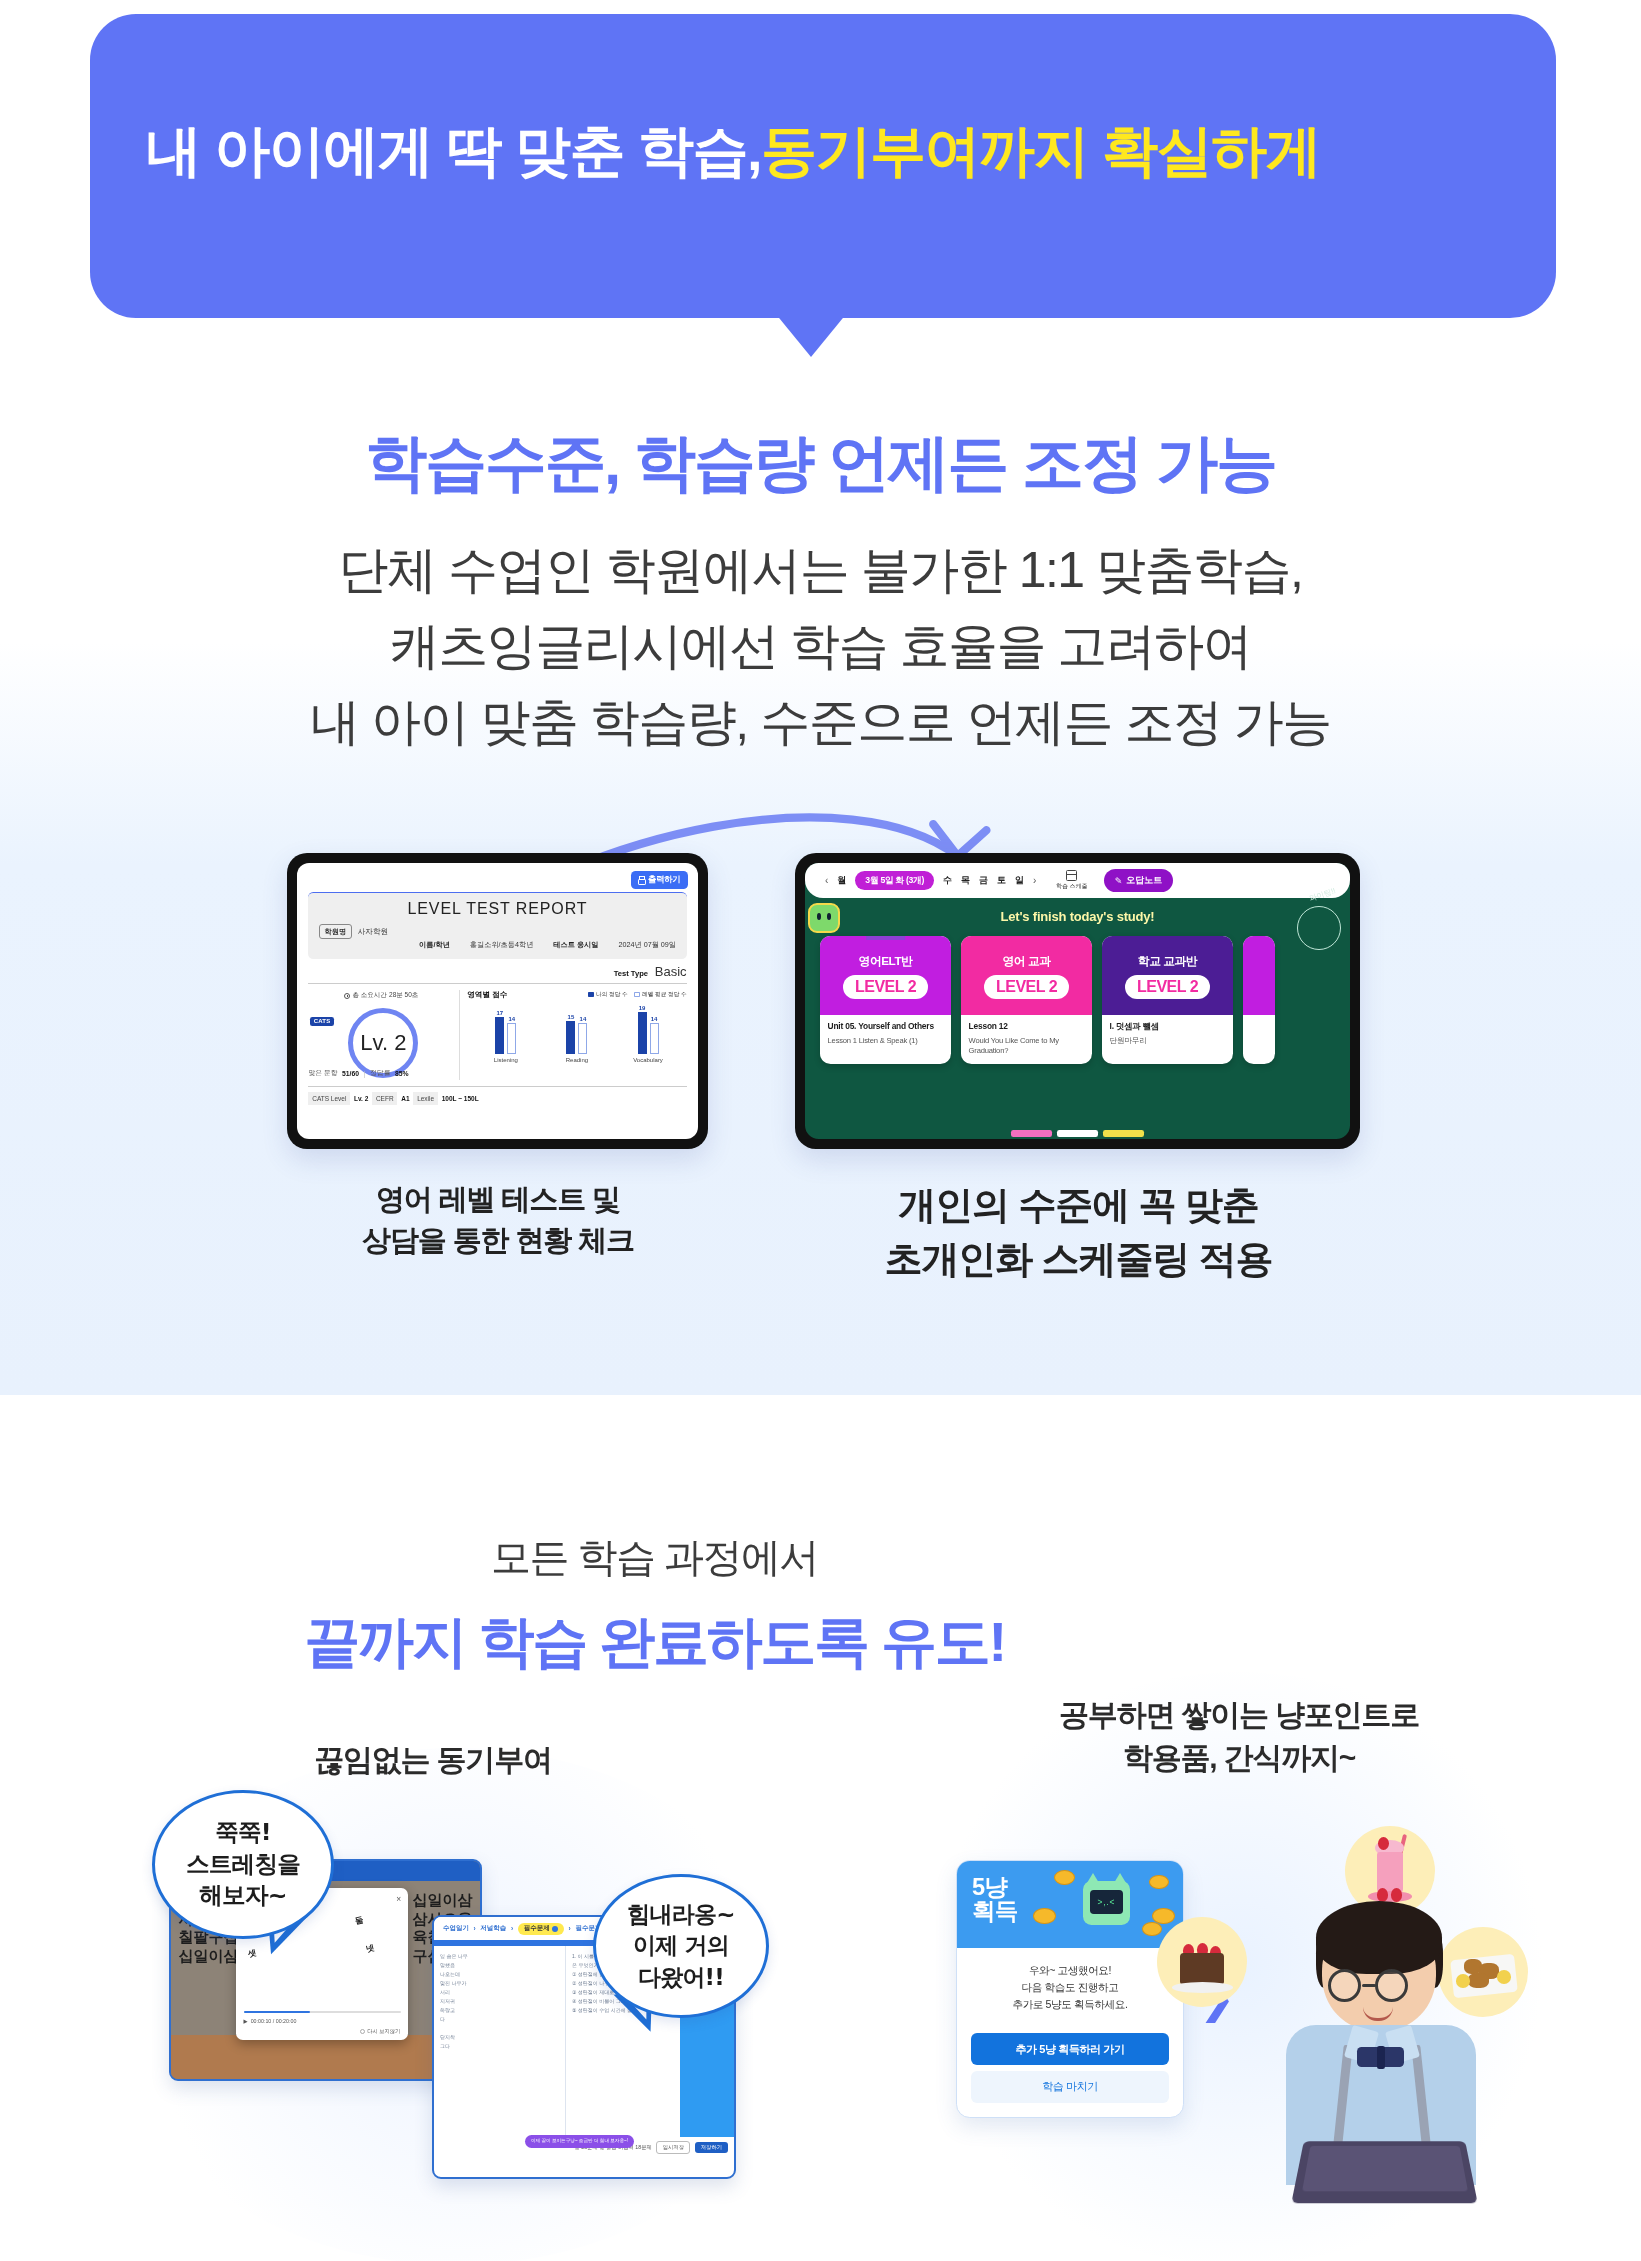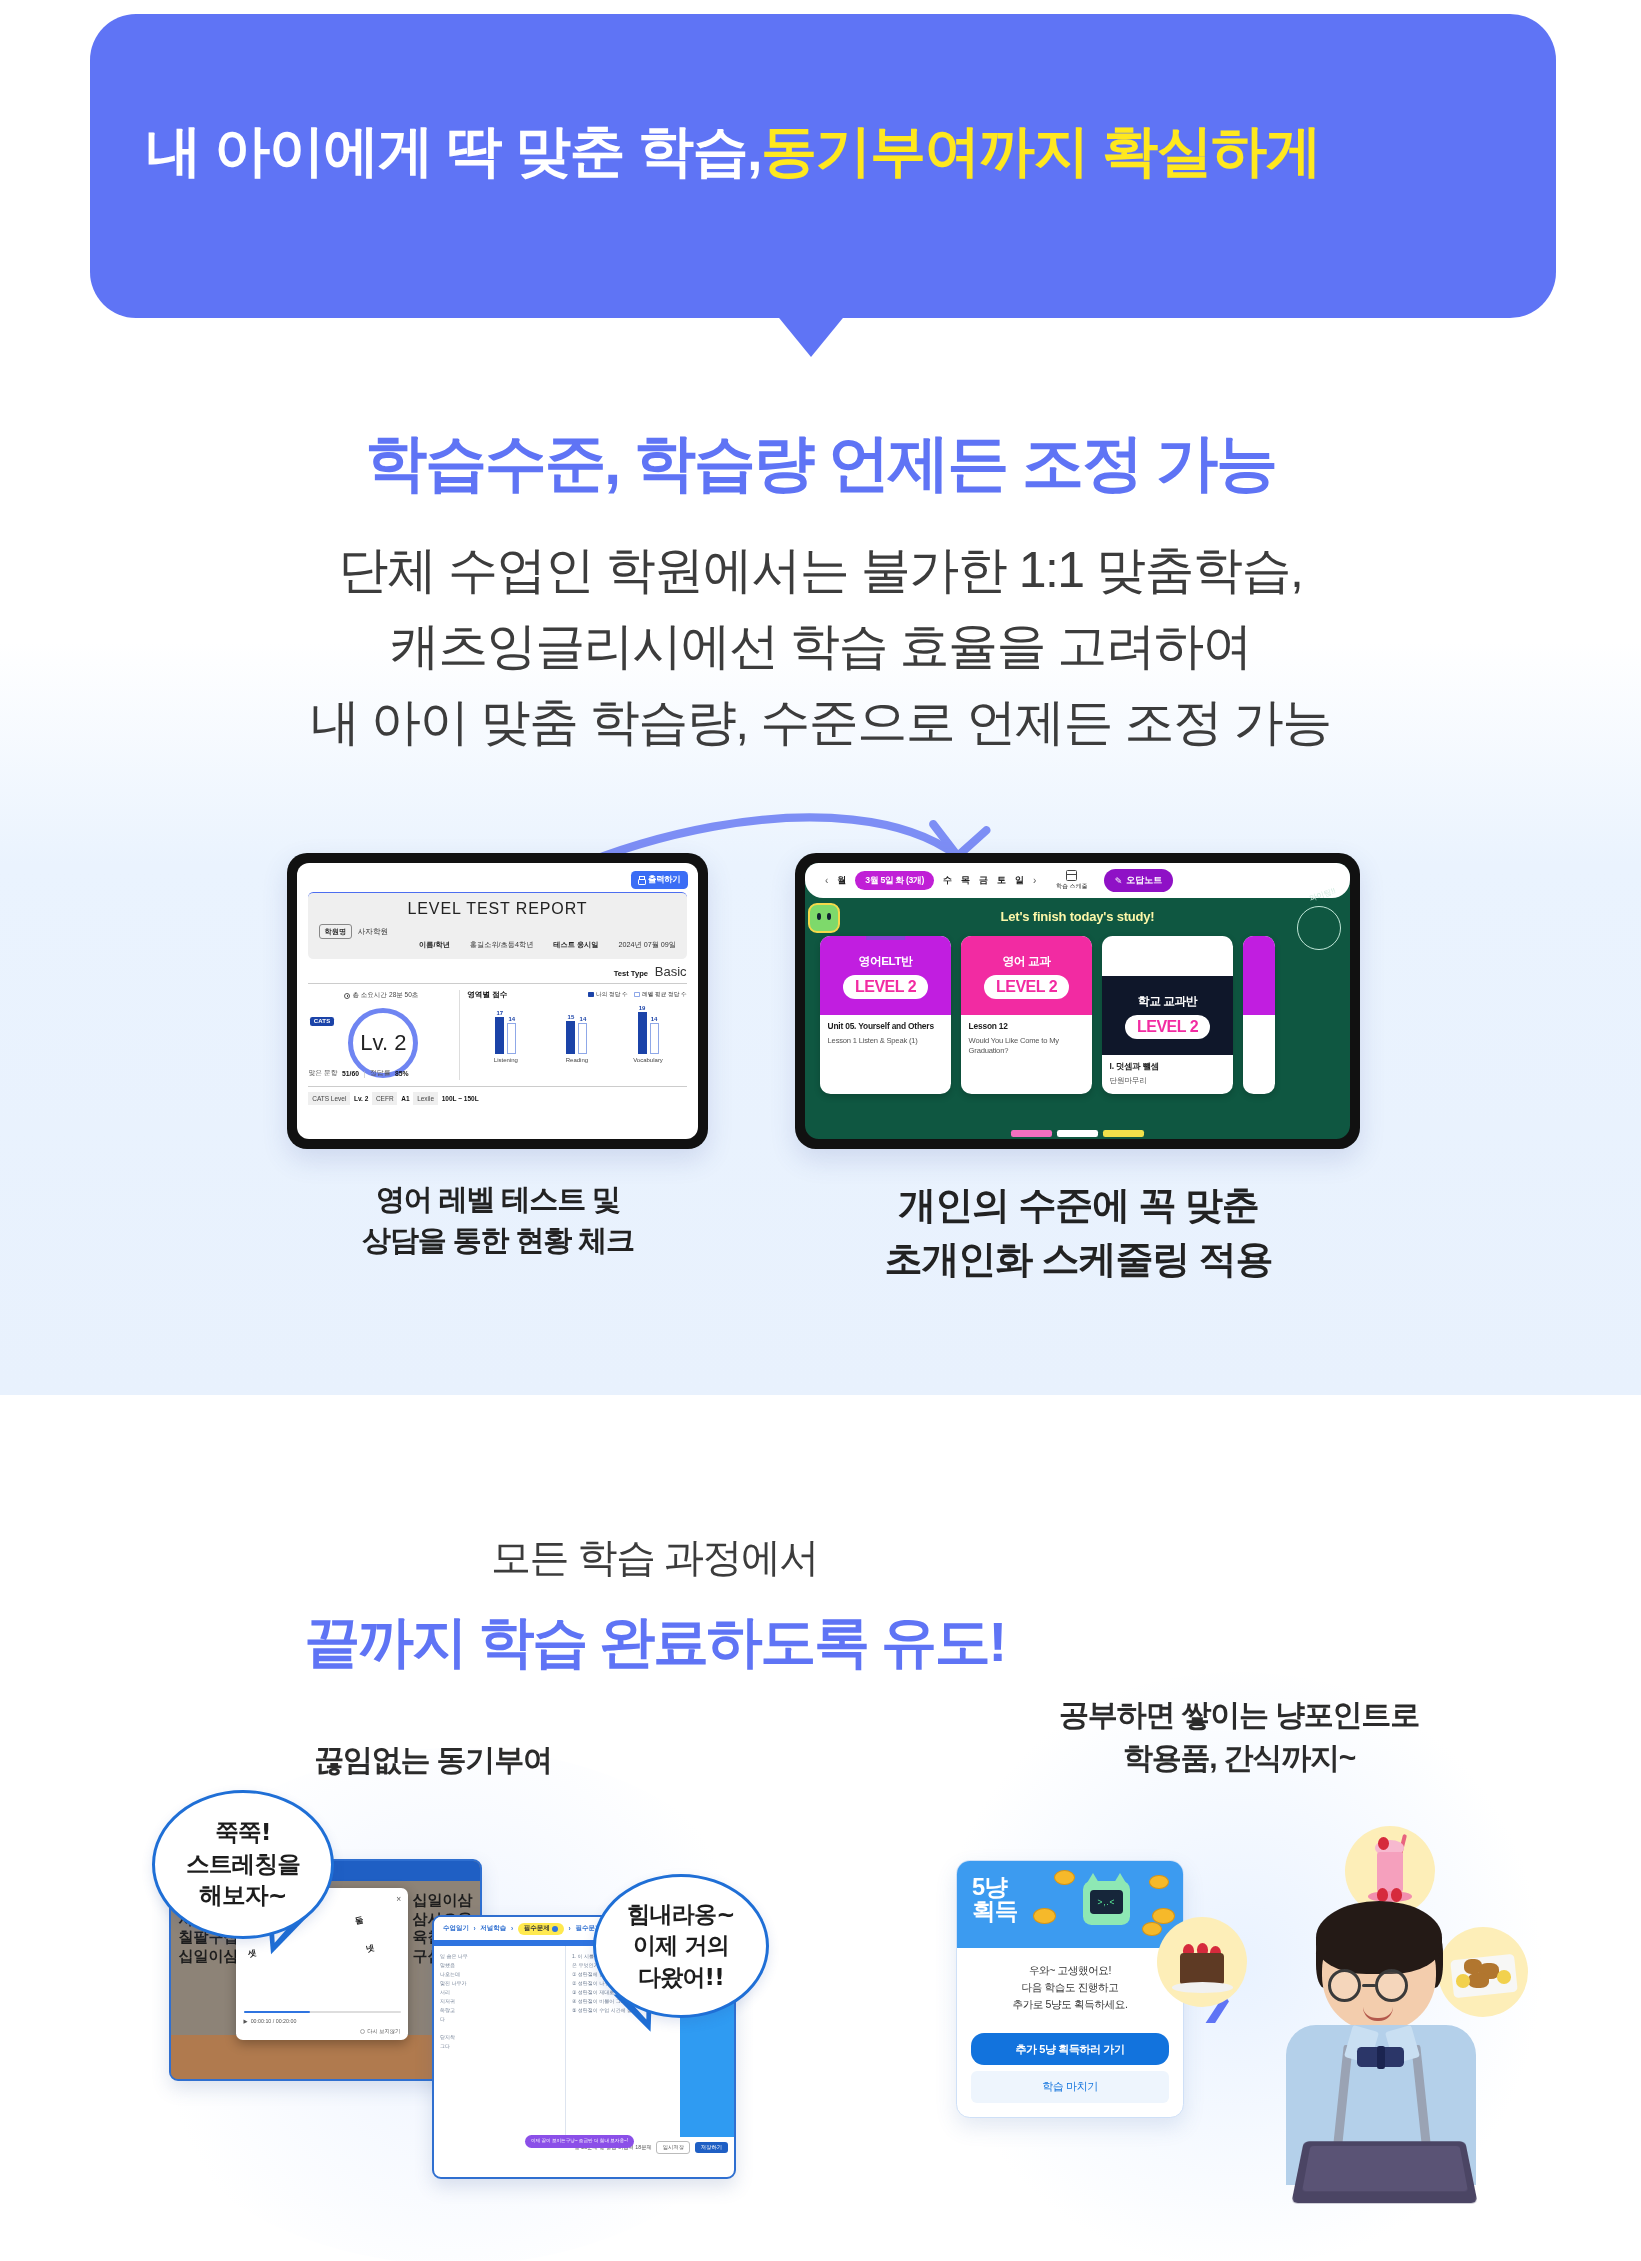--- a/index.html
+++ b/index.html
@@ -167,21 +167,21 @@
   #rt-mascot-right-lbl{position:absolute;right:13.7px;top:27px;color:#cfeade;font-size:7.6px;transform:rotate(-18deg);}
   #rt-cards{display:flex;gap:10px;margin-top:12px;padding:0 3px;position:relative;}
   .rt-card{
     width:131px;background:#fff;border-radius:10.6px;overflow:hidden;position:relative;
     box-shadow:0 2.3px 6px rgba(0,0,0,.18);
   }
   .rt-card.partial{width:32px;}
   .rt-card-top{height:79px;padding:9px 7.6px 0 7.6px;display:flex;flex-direction:column;align-items:center;}
   .rt-card-top.c1{background:#c11ee0;}
   .rt-card-top.c2{background:#f22ba2;}
-  .rt-card-top.c3{background:#0f172a;margin-top:40px;}
+  .rt-card-top.c3{background:#4c1d95;}
   .rt-card-top.c4{background:#c11ee0;}
   .rt-cat{color:#fff;font-size:11.8px;font-weight:800;letter-spacing:-0.5px;margin-top:9px;}
   .rt-levelpill{
     background:#fff;border-radius:15px;padding:3px 12px;margin-top:5.3px;
     color:#f22ba2;font-size:16px;font-weight:900;letter-spacing:-0.5px;
   }
   .rt-tab{
     position:absolute;left:50%;transform:translateX(-50%);top:-10.6px;
     background:#8f3fd6;color:#fff;font-size:7.2px;font-weight:700;
     padding:2.3px 9px 3px 9px;border-radius:6px 6px 0 0;
@@ -328,21 +328,21 @@
   .coin{position:absolute;border-radius:50%;background:#f6b92a;border:1.5px solid #d89515;}
   #coin1{left:97px;top:9px;width:21px;height:15px;}
   #coin2{left:76px;top:47px;width:23px;height:16px;}
   #coin3{right:13.7px;top:13.7px;width:20px;height:14.4px;}
   #coin4{right:7.6px;top:47px;width:23px;height:16px;}
   #coin5{right:21px;top:61px;width:20px;height:14.4px;}
   #point-body{padding:13.7px 13.7px 10.6px 13.7px;text-align:center;}
   #point-msg{font-size:10.6px;color:#333;line-height:1.62;letter-spacing:-0.4px;}
   #point-btn-primary{
     margin-top:20px;background:#1273dd;color:#fff;font-size:11px;font-weight:700;
-    border-radius:13px;padding:8.4px 0;letter-spacing:-0.4px;
+    border-radius:6px;padding:8.4px 0;letter-spacing:-0.4px;
   }
   #point-btn-ghost{
     margin-top:6px;background:#eef5fd;color:#1273dd;font-size:11px;font-weight:500;
     border-radius:6px;padding:8.4px 0;letter-spacing:-0.4px;
   }
   #point-chevron{position:absolute;left:1199px;top:1973px;color:#5f74f5;font-size:43px;font-weight:900;}
 
   
   #boy-wrap{position:absolute;left:1231px;top:1884px;width:319px;height:319px;}
   #boy-head{position:absolute;left:91px;top:27px;width:114px;height:120px;border-radius:50% 50% 46% 46%;background:#f3cdad;}

